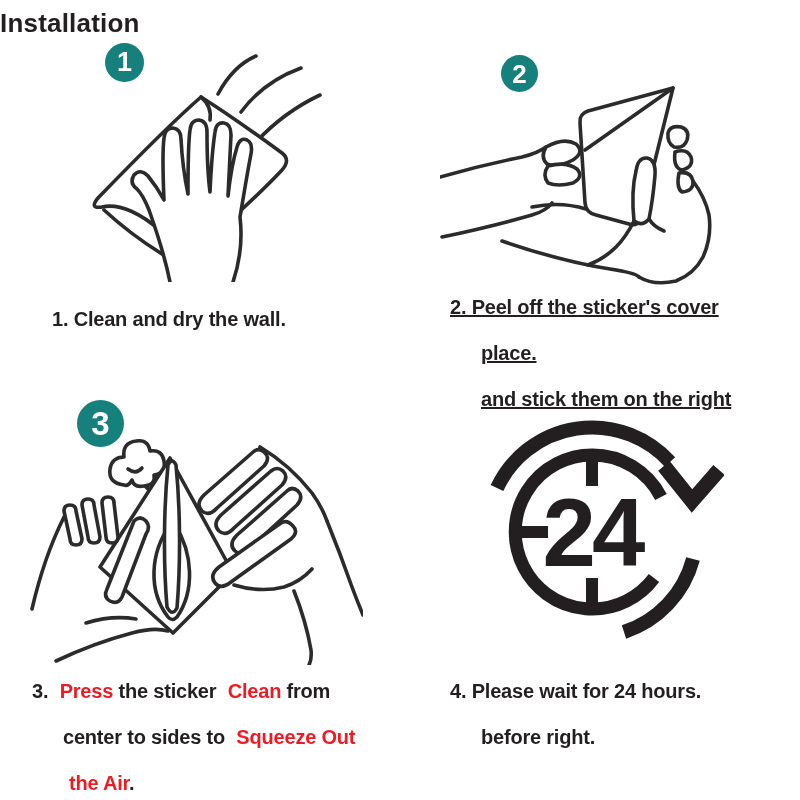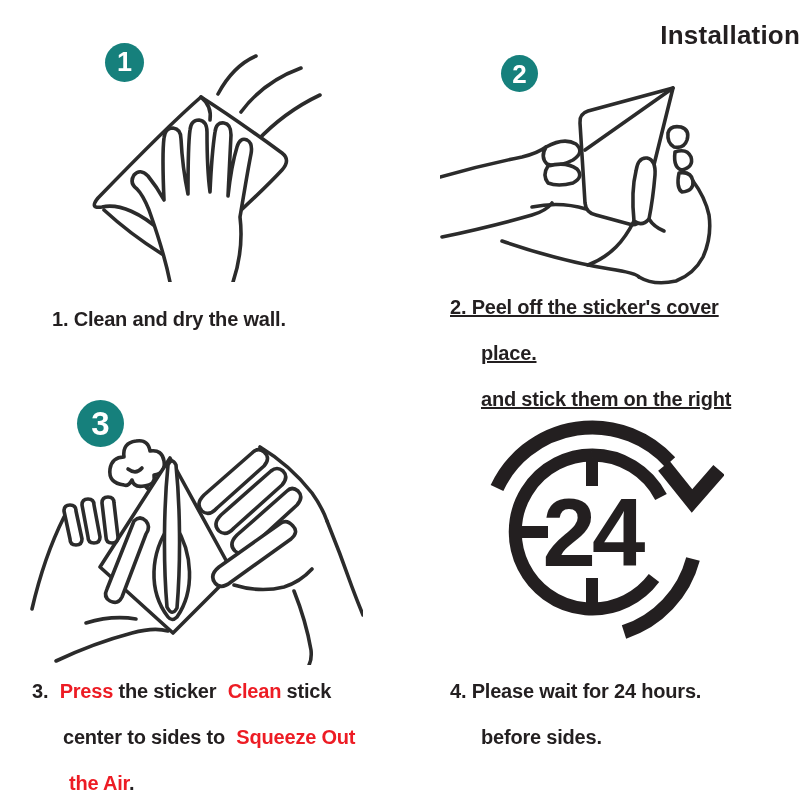--- a/index.html
+++ b/index.html
@@ -1,22 +1,22 @@
 <!DOCTYPE html>
 <html style="--teal: #16807c; --red: #ed1c24; --ink: #231f20; --line: #2b2b2b;"><head>
 <meta charset="utf-8">
 <style>
   html,body { margin:0; padding:0; background:#fff; }
   .page {
     position:relative; width:800px; height:800px; background:#fff;
     font-family:"Liberation Sans", sans-serif; color:var(--ink,#231f20); overflow:hidden;
   }
   .title {
-    position:absolute; top:20px; left:0; width:100%; margin:0;
-    text-align:right; font-size:26px; font-weight:bold; letter-spacing:0.2px;
+    position:absolute; top:8px; left:0; width:100%; margin:0;
+    text-align:left; font-size:26px; font-weight:bold; letter-spacing:0.2px;
     color:var(--ink,#231f20);
   }
   .badge {
     position:absolute; border-radius:50%; background:var(--teal,#16807c);
     color:#fff; font-weight:bold; display:flex; align-items:center; justify-content:center;
     line-height:1;
   }
   .badge.b1 { left:105px; top:43px;  width:39px; height:39px; font-size:27px; }
   .badge.b2 { left:501px; top:55px;  width:37px; height:37px; font-size:26px; }
   .badge.b3 { left:77px;  top:400px; width:47px; height:47px; font-size:33px; }
@@ -132,21 +132,21 @@
       <path class="fl" d="M 243 76 L 193 120 Q 184 129 191 136 Q 198 142 206 133 L 254 90 Q 261 82 255 76 Q 249 71 243 76 Z"></path>
       <path class="fl" d="M 259 96 L 209 140 Q 200 149 207 156 Q 214 162 222 153 L 269 110 Q 276 102 270 96 Q 264 91 259 96 Z"></path>
       <path class="fl" d="M 253 128 L 191 172 Q 181 180 187 188 Q 193 195 203 187 L 263 144 Q 271 137 265 131 Q 259 124 253 128 Z"></path>
       <path class="ln" d="M 232 52 Q 262 70 284 98 Q 294 112 299 126"></path>
       <path class="ln" d="M 206 190 Q 232 198 256 192 Q 272 187 284 174"></path>
       <path class="ln" d="M 299 126 Q 312 158 324 192 Q 330 208 335 220"></path>
       <path class="ln" d="M 266 196 Q 278 226 283 255 Q 284 264 281 270"></path>
     </g>
   </svg>
   <div class="caption cap3">
-      <div class="cap-line"><span>3. </span><span class="red">Press</span><span> the sticker </span><span class="red">Clean</span><span> stick</span></div>
+      <div class="cap-line"><span>3. </span><span class="red">Press</span><span> the sticker </span><span class="red">Clean</span><span> from</span></div>
       <div class="cap-line"><span>center to sides to </span><span class="red">Squeeze Out</span></div>
       <div class="cap-line"><span class="red">the Air</span><span>.</span></div>
     </div>
 
   <svg class="art s4" viewBox="0 0 256 246">
     <g>
       <path class="clk w13" d="M 124 49 A 77 77 0 1 0 186 172"></path>
       <path class="clk w13" d="M 124 49 A 77 77 0 0 1 193 91"></path>
       <path class="clk w12" d="M 124 52 L 124 80"></path>
       <path class="clk w12" d="M 52 126 L 80 126"></path>
@@ -154,16 +154,16 @@
     </g>
     <g>
       <path class="clk w14" d="M 29 82 A 105 105 0 0 1 202 56"></path>
       <path class="clk w15" d="M 196 60 L 224 95 L 251 64"></path>
       <path class="clk w14" d="M 225 153 A 105 105 0 0 1 156 226"></path>
     </g>
     <text class="clk-num" x="124" y="160" text-anchor="middle">24</text>
   </svg>
   <div class="caption cap4">
       <div class="cap-line"><span>4. Please wait for 24 hours.</span></div>
-      <div class="cap-line"><span>before sides.</span></div>
+      <div class="cap-line"><span>before right.</span></div>
     </div>
 
 </div>
 
 </body></html>

